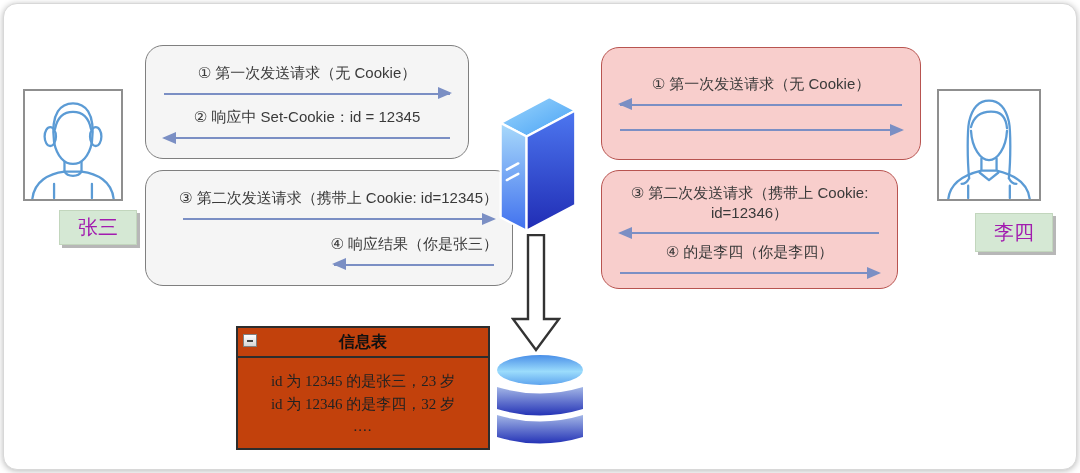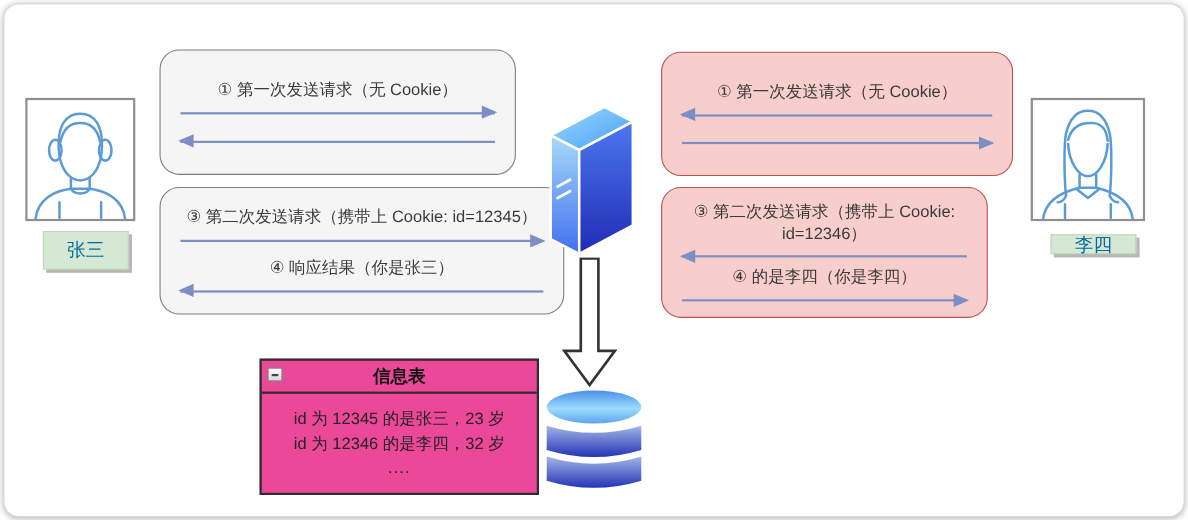--- a/index.html
+++ b/index.html
@@ -6,47 +6,47 @@
   body{font-family:"Liberation Sans","DejaVu Sans",sans-serif;}
   .stage{position:relative;width:1080px;height:473px;overflow:hidden;}
   .card{position:absolute;left:3px;top:3px;width:1072px;height:465px;background:#ffffff;
         border:1px solid #d8d8d8;border-radius:14px;box-shadow:0 1px 6px rgba(0,0,0,.28);}
 
   
   .avatar-box{position:absolute;background:#ffffff;border:2px solid #8f8f8f;box-sizing:border-box;
               display:flex;align-items:flex-end;justify-content:center;overflow:hidden;}
   .name-tag{position:absolute;background:var(--tag-green-fill,#d5e8d4);border:1px solid #c2d6bd;
             box-shadow:3px 3px 0 #b7b7b7;display:flex;align-items:center;justify-content:center;
-            font-size:17px;color:#0369a1;box-sizing:border-box;}
+            font-size:20px;color:#a21caf;box-sizing:border-box;margin-left:20px;}
 
   
   .flow-box{position:absolute;border-radius:18px;box-sizing:border-box;display:flex;
             flex-direction:column;justify-content:space-evenly;padding:6px 14px;}
   .flow-box.gray{background:var(--box-gray-fill,#f5f5f5);border:1.5px solid var(--box-gray-stroke,#7f7f7f);}
   .flow-box.pink{background:var(--box-red-fill,#f8cecc);border:1.5px solid var(--box-red-stroke,#b85450);}
   .flow-row{display:flex;flex-direction:column;gap:8px;}
   .flow-label{text-align:center;font-size:15px;line-height:1.32;color:#3a3a3a;}
   .arrow{position:relative;height:2px;background:var(--arrow,#7b8fc4);margin:2px 4px;}
   .arrow.right::after{content:"";position:absolute;right:-2px;top:-5.5px;width:0;height:0;
       border-left:14px solid var(--arrow,#7b8fc4);border-top:6px solid transparent;border-bottom:6px solid transparent;}
   .arrow.left::before{content:"";position:absolute;left:-2px;top:-5.5px;width:0;height:0;
       border-right:14px solid var(--arrow,#7b8fc4);border-top:6px solid transparent;border-bottom:6px solid transparent;}
 
   
   .abs{position:absolute;}
 
   
-  .info-table{position:absolute;left:232px;top:322px;width:254px;height:124px;background:#ec4899;
+  .info-table{position:absolute;left:232px;top:322px;width:254px;height:124px;background:#c2410c;
               border:2px solid #2d2d2d;box-sizing:border-box;}
   .info-header{position:relative;height:28px;border-bottom:2px solid #2d2d2d;display:flex;
                align-items:center;justify-content:center;font-weight:bold;font-size:16px;color:#111;}
   .collapse-btn{position:absolute;left:5px;top:6px;width:14px;height:13px;border:1px solid #808080;
                 background:linear-gradient(#fdfdfd,#d6d6d6);box-sizing:border-box;}
   .collapse-btn::after{content:"";position:absolute;left:3px;top:5px;width:6px;height:2px;background:#444;}
-  .info-body{padding-top:12px;text-align:center;font-size:15px;line-height:1.5;color:#222;}
+  .info-body{padding-top:12px;text-align:center;font-size:15px;line-height:1.5;color:#222;font-family:Liberation Serif, serif;}
   .info-dots{letter-spacing:1px;color:#222;}
 </style>
 </head>
 <body>
 
 <div class="stage">
   <div class="card">
 
     <div class="avatar-box" style="left:19px;top:85px;width:100px;height:112px;">
       <svg width="96" height="106" viewBox="0 0 100 112">
@@ -73,35 +73,36 @@
           <path d="M29 90 C27 94 24 96 21 96 M71 90 C73 94 76 96 79 96"></path>
           <path d="M31 36 C35 21 46 19 56 20 C64 21 68 27 69 37"></path>
           <path d="M31 40 C32 58 41 71 50 71 C59 71 68 58 69 40"></path>
           <path d="M42 69 L42 81 M58 69 L58 81"></path>
           <path d="M7 112 C9 94 25 86 42 82 L58 82 C75 86 91 94 93 112"></path>
           <path d="M40 84 L50 92 L60 84"></path>
           <path d="M28 98 L28 111 M72 98 L72 111"></path>
         </g>
       </svg>
     </div>
-    <div class="name-tag" style="left:951px;top:209px;width:78px;height:18px;">
+    <div class="name-tag" style="left:951px;top:209px;width:78px;height:39px;">
       <span>李四</span>
     </div>
 
     <div class="flow-box gray" style="left:141px;top:41px;width:324px;height:114px;">
       <div class="flow-row">
         <div class="flow-label">① 第一次发送请求（无 Cookie）</div>
         <div class="arrow right"></div>
       </div>
       <div class="flow-row">
+        <div class="flow-label">② 响应中 Set-Cookie：id = 12345</div>
         <div class="arrow left"></div>
       </div>
     </div>
 
-    <div class="flow-box gray" style="left:141px;top:166px;width:368px;height:116px;">
+    <div class="flow-box gray" style="left:141px;top:166px;width:368px;height:116px;align-items:flex-end;">
       <div class="flow-row">
         <div class="flow-label">③ 第二次发送请求（携带上 Cookie: id=12345）</div>
         <div class="arrow right"></div>
       </div>
       <div class="flow-row">
         <div class="flow-label">④ 响应结果（你是张三）</div>
         <div class="arrow left"></div>
       </div>
     </div>
 

